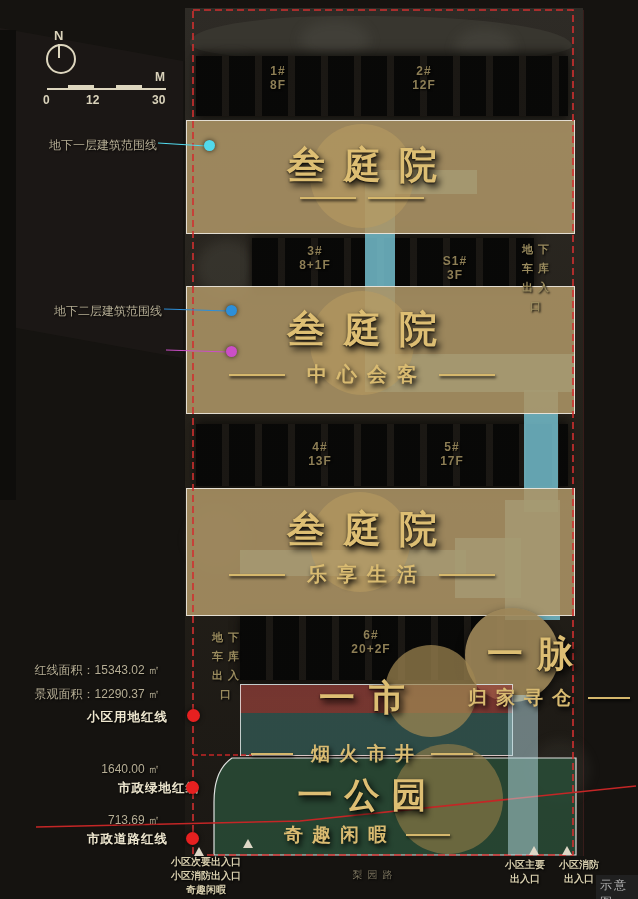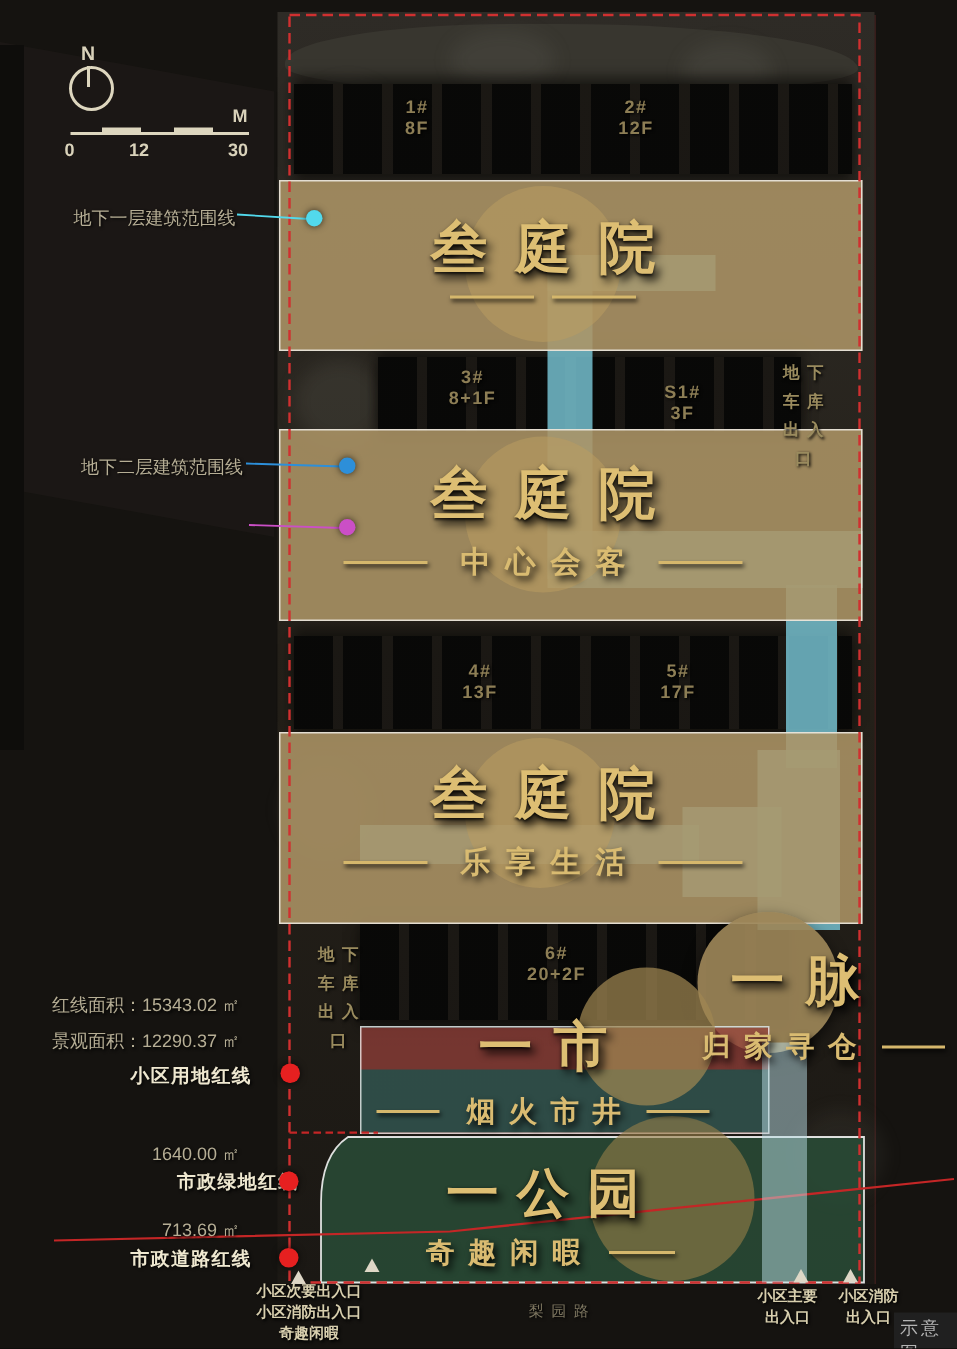--- a/index.html
+++ b/index.html
@@ -212,21 +212,21 @@
   <div class="zlabel" style="left:430px;top:630px;width:200px;">
     <div class="ztitle" style="font-size:36px;letter-spacing:14px;padding-left:14px;">一脉</div>
     <div class="zsub" style="gap:8px;justify-content:flex-end;">
       <span class="zsubtext" style="font-size:19px;letter-spacing:9px;">归家寻仓</span>
       <span class="dash" style="width:42px;"></span>
     </div>
   </div>
 
   <div class="zlabel" style="left:186px;top:674px;width:352px;">
     <div class="ztitle" style="font-size:36px;letter-spacing:14px;padding-left:14px;">一市</div>
-    <div class="zsub" style="margin-top:5px;gap:8px;">
+    <div class="zsub" style="margin-top:18px;gap:8px;">
       <span class="dash" style="width:42px;"></span>
       <span class="zsubtext" style="font-size:19px;letter-spacing:9px;">烟火市井</span>
       <span class="dash" style="width:42px;"></span>
     </div>
   </div>
 
   <div class="zlabel" style="left:186px;top:772px;width:352px;">
     <div class="ztitle" style="font-size:35px;letter-spacing:12px;padding-left:12px;">一公园</div>
     <div class="zsub" style="margin-top:3px;gap:10px;">
       <span class="zsubtext" style="font-size:19px;letter-spacing:9px;">奇趣闲暇</span>

